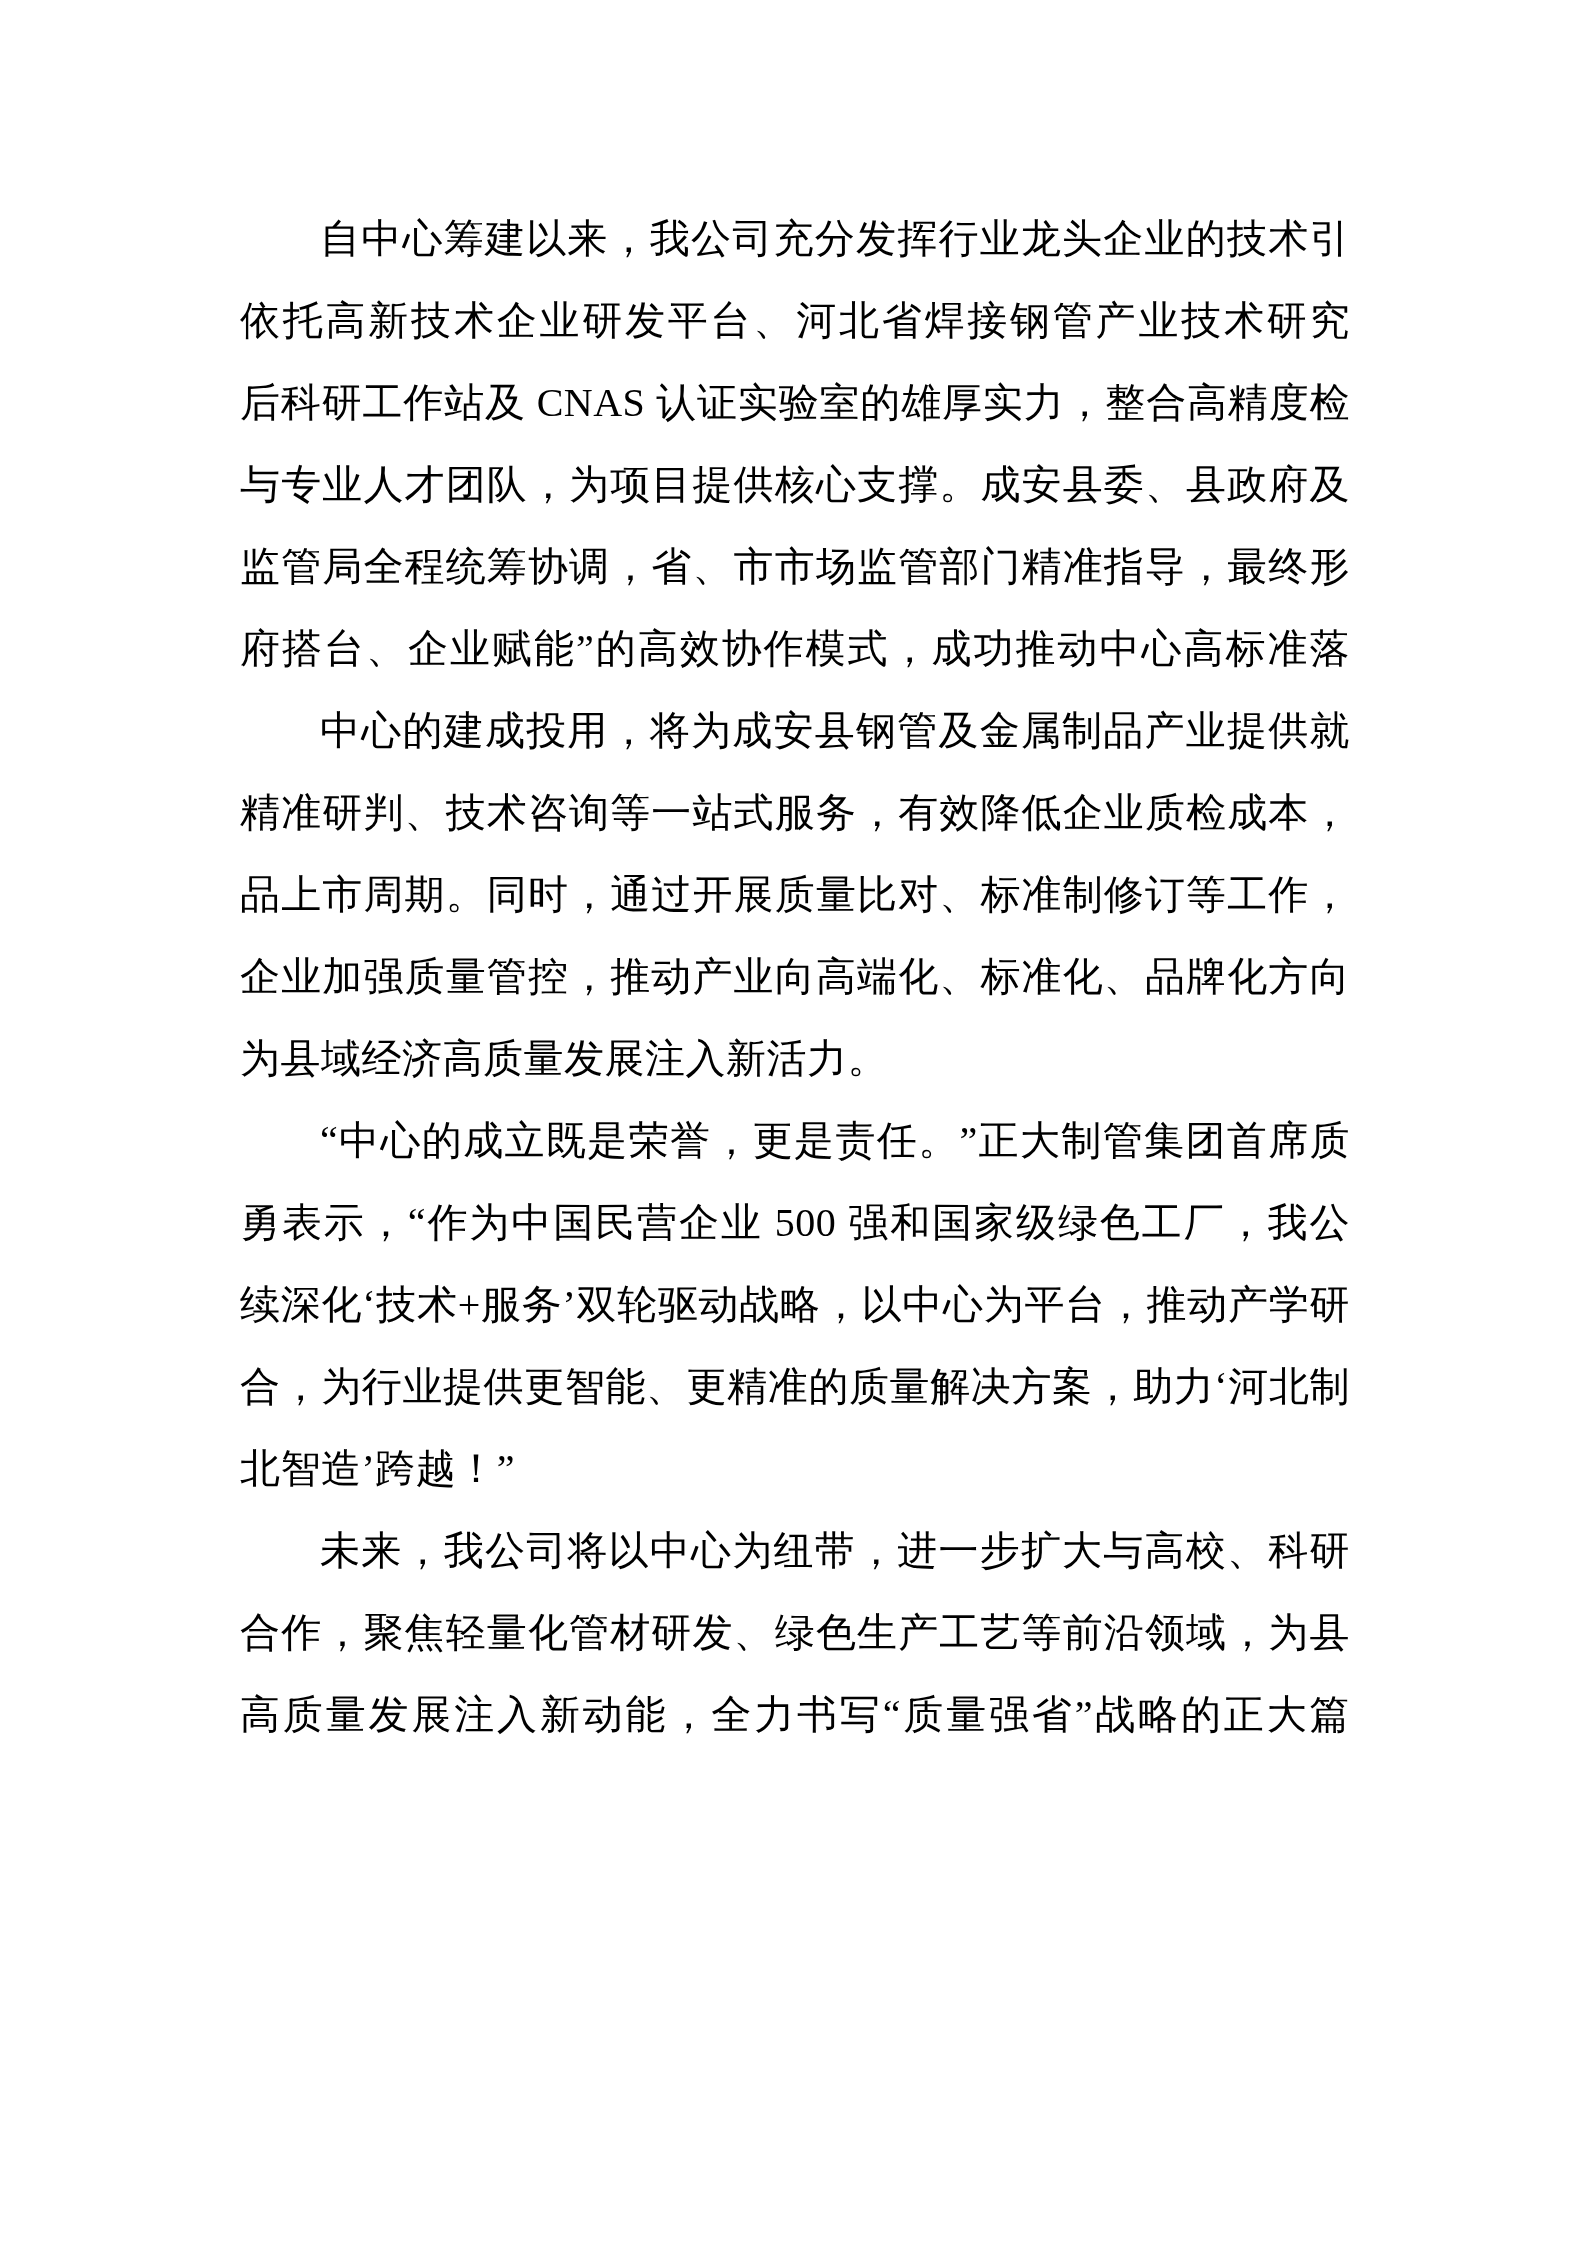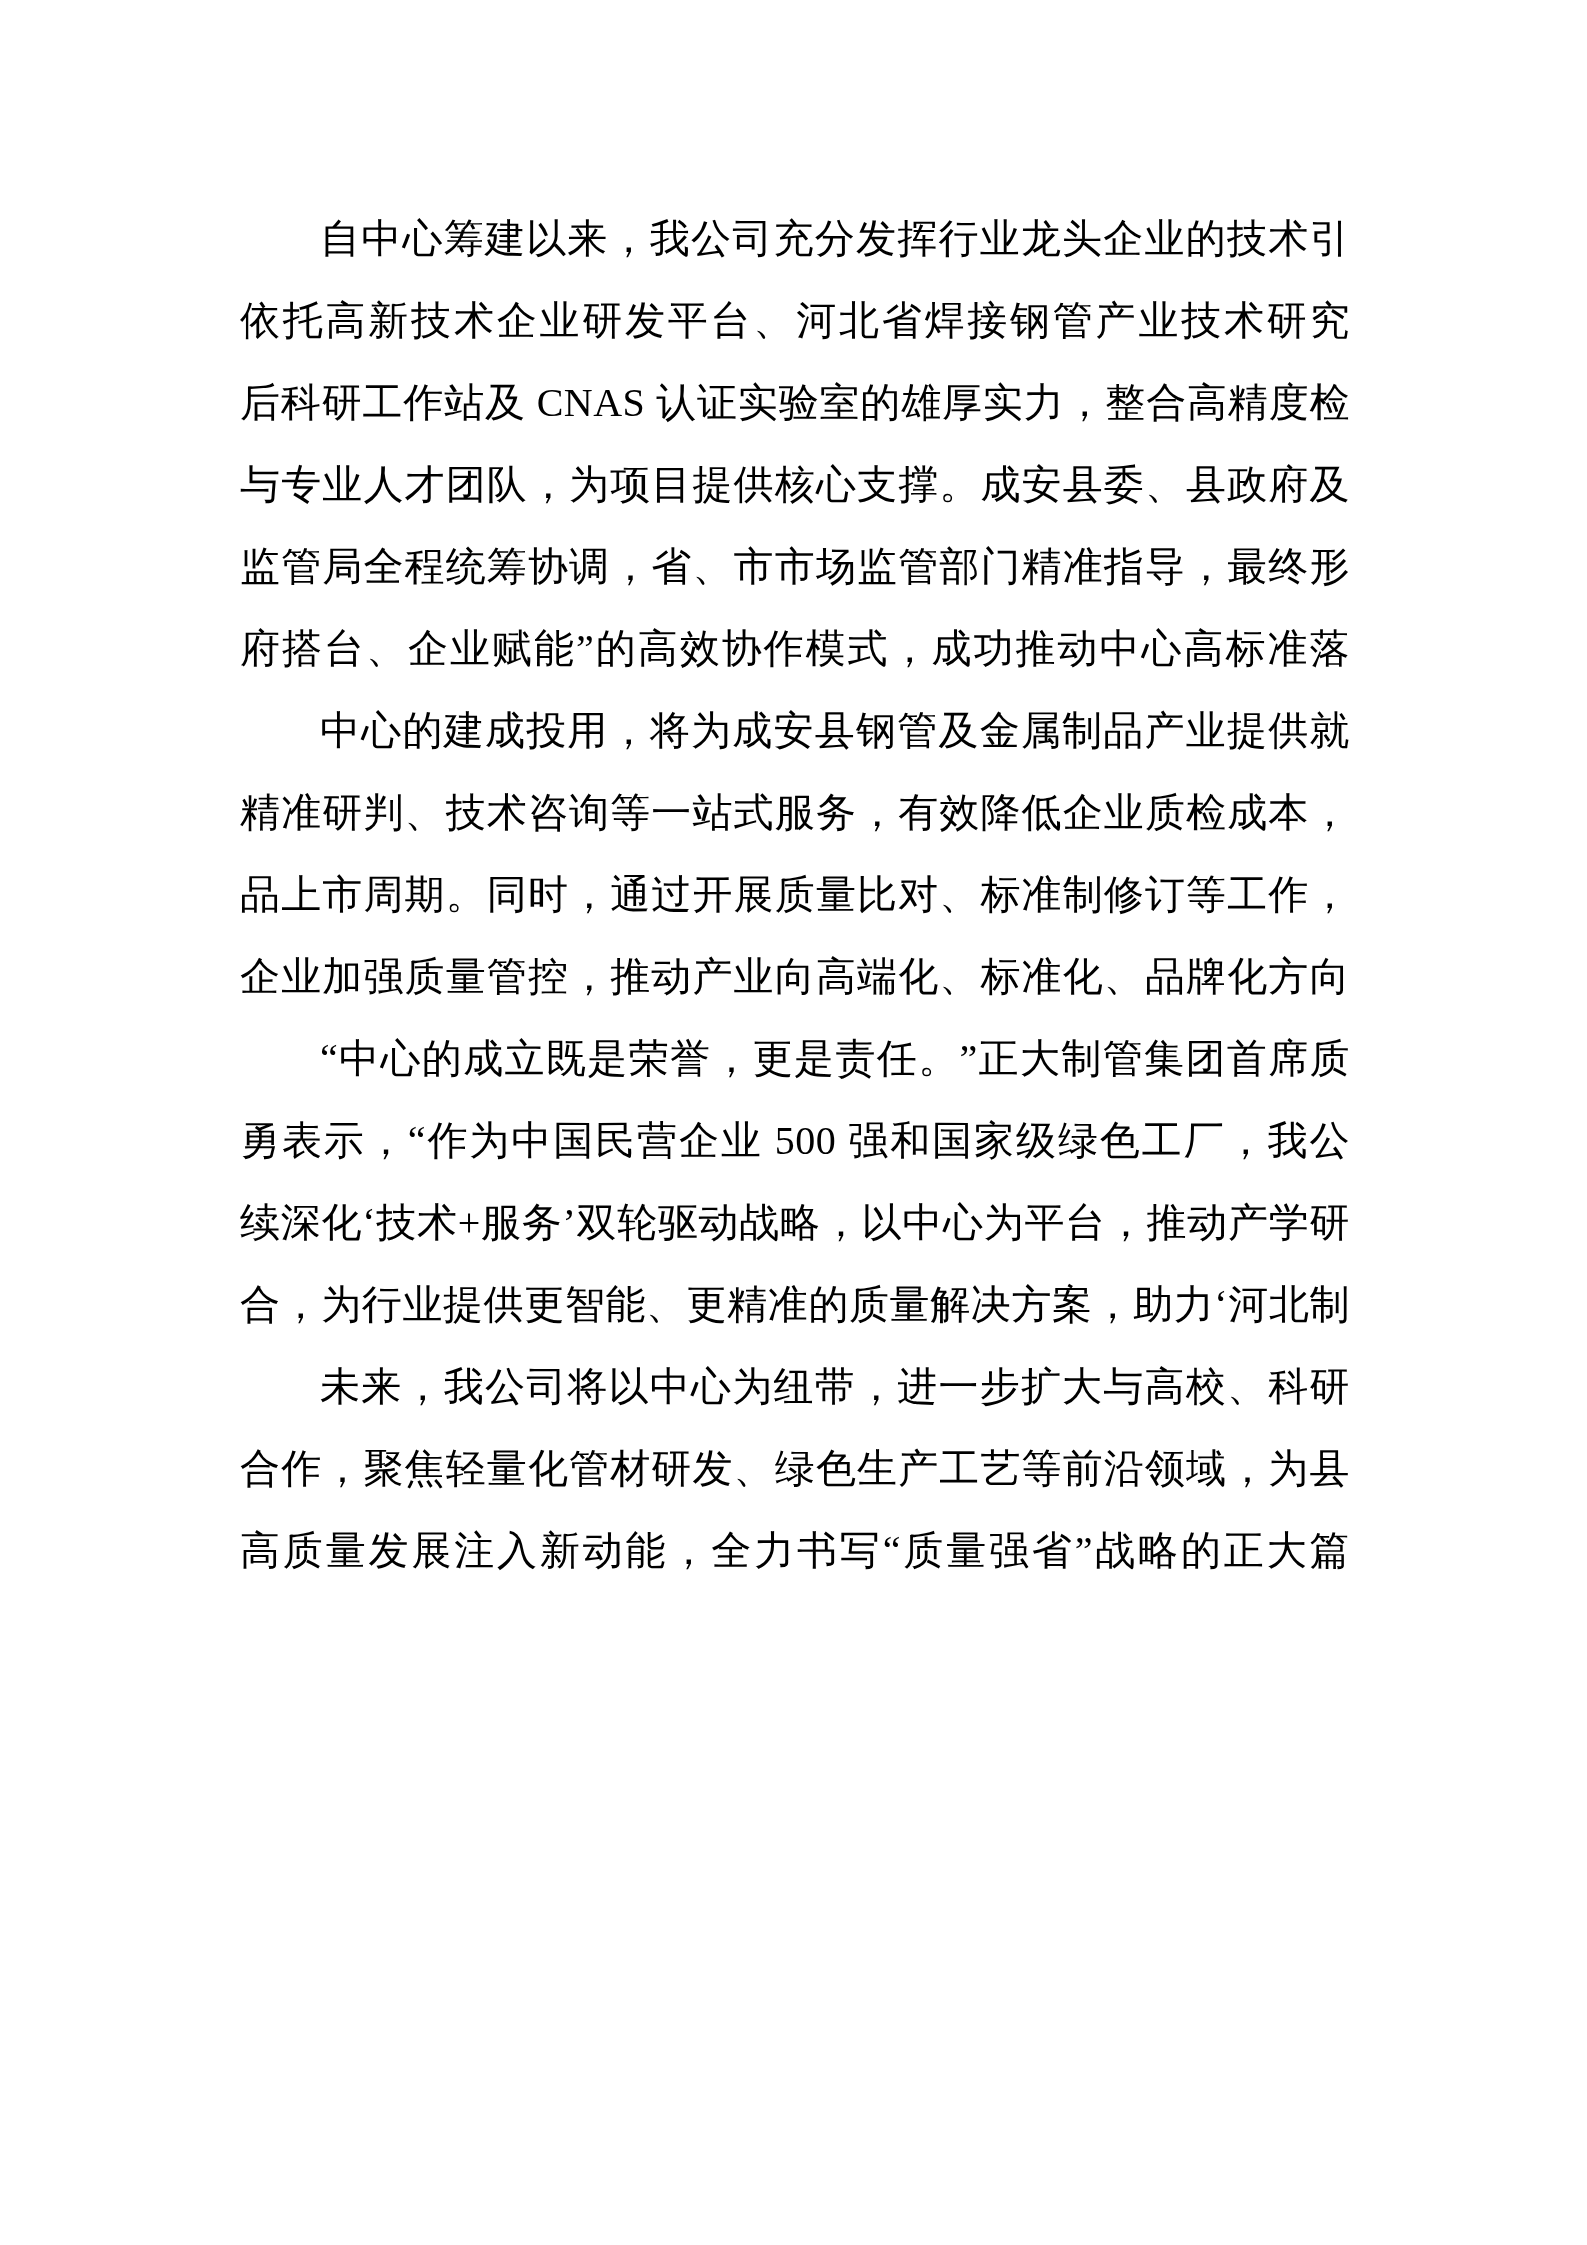--- a/index.html
+++ b/index.html
@@ -64,27 +64,29 @@
       <div class="line">与专业人才团队，为项目提供核心支撑。成安县委、县政府及县市场</div>
       <div class="line">监管局全程统筹协调，省、市市场监管部门精准指导，最终形成“政</div>
       <div class="line end">府搭台、企业赋能”的高效协作模式，成功推动中心高标准落地。</div>
     </div>
 
     <div class="paragraph">
       <div class="line indent">中心的建成投用，将为成安县钢管及金属制品产业提供就近检测、</div>
       <div class="line">精准研判、技术咨询等一站式服务，有效降低企业质检成本，缩短产</div>
       <div class="line">品上市周期。同时，通过开展质量比对、标准制修订等工作，可促使</div>
       <div class="line">企业加强质量管控，推动产业向高端化、标准化、品牌化方向发展，</div>
+      <div class="line end">为县域经济高质量发展注入新活力。</div>
     </div>
 
     <div class="paragraph">
       <div class="line indent">“中心的成立既是荣誉，更是责任。”正大制管集团首席质量官郭</div>
       <div class="line">勇表示，“作为中国民营企业 500 强和国家级绿色工厂，我公司将持</div>
       <div class="line">续深化‘技术+服务’双轮驱动战略，以中心为平台，推动产学研深度融</div>
       <div class="line">合，为行业提供更智能、更精准的质量解决方案，助力‘河北制造’向‘河</div>
+      <div class="line end">北智造’跨越！”</div>
     </div>
 
     <div class="paragraph">
       <div class="line indent">未来，我公司将以中心为纽带，进一步扩大与高校、科研机构的</div>
       <div class="line">合作，聚焦轻量化管材研发、绿色生产工艺等前沿领域，为县域经济</div>
       <div class="line end">高质量发展注入新动能，全力书写“质量强省”战略的正大篇章！</div>
     </div>
 
   </div>
 </div>

